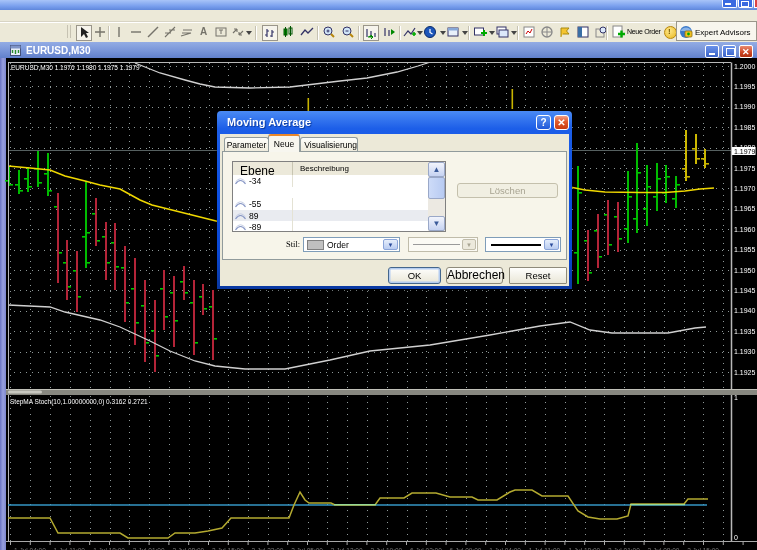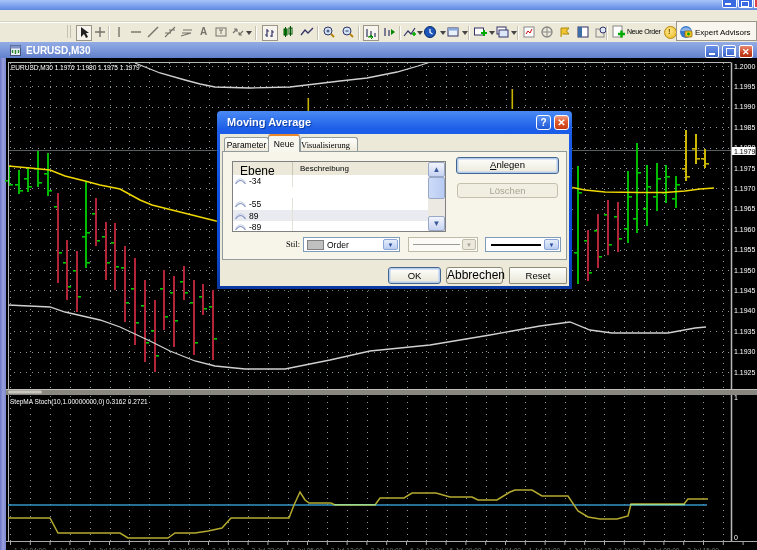--- a/index.html
+++ b/index.html
@@ -519,21 +519,21 @@
         <rect x="6" y="6" width="7" height="6" rx="1" fill="#f0c020" stroke="#907010" stroke-width="0.8"></rect>
         <circle cx="9.5" cy="9" r="1.4" fill="#0a0"></circle>
       </svg></div>
 <div style="position:absolute;left:695px;top:28px;font-size:8px;color:#000;font-family:Liberation Sans;white-space:nowrap">Expert Advisors</div>
 <div style="position:absolute;left:217px;top:111px;width:355px;height:178px;border-radius:4px 4px 0 0;background:linear-gradient(180deg,#4a8af4 0%,#1c5ee8 10%,#0d50e2 45%,#0a48d4 80%,#0a38a0 100%);box-shadow:0 1px 3px rgba(0,0,0,0.6)">
 <div style="position:absolute;left:10px;top:5px;font:bold 11px Liberation Sans;color:#fff;text-shadow:1px 1px 1px #0838a0">Moving Average</div>
 <div style="position:absolute;left:319px;top:4px;width:15px;height:15px;border:1px solid #fff;border-radius:3px;background:linear-gradient(180deg,#5a92f2,#2058d8);box-sizing:border-box;color:#fff;font:bold 10px Liberation Sans;text-align:center;line-height:13px">?</div>
 <div style="position:absolute;left:337px;top:4px;width:15px;height:15px;border:1px solid #fff;border-radius:3px;background:linear-gradient(180deg,#f0a088,#e25d30 40%,#c83a10);box-sizing:border-box;color:#fff;font:bold 10px Liberation Sans;text-align:center;line-height:13px">✕</div>
 <div style="position:absolute;left:3px;top:23px;width:349px;height:152px;background:#ece9d8">
 <div style="position:absolute;font-size:8.5px;font-family:Liberation Sans;color:#000;text-align:center;border:1px solid #919b9c;border-bottom:none;border-radius:3px 3px 0 0;background:linear-gradient(180deg,#fefefb,#eeebdc);box-sizing:border-box;left:4px;top:3px;width:45px;height:14px;line-height:14px">Parameter</div>
-<div style="position:absolute;font-size:8.5px;font-family:Liberation Serif, serif;color:#000;text-align:left;border:1px solid #919b9c;border-bottom:none;border-radius:3px 3px 0 0;background:linear-gradient(180deg,#fefefb,#eeebdc);box-sizing:border-box;left:80px;top:3px;width:58px;height:14px;line-height:14px">Visualisierung</div>
+<div style="position:absolute;font-size:8.5px;font-family:Liberation Sans, sans-serif;color:#000;text-align:right;border:1px solid #919b9c;border-bottom:none;border-radius:3px 3px 0 0;background:linear-gradient(180deg,#fefefb,#eeebdc);box-sizing:border-box;left:80px;top:3px;width:58px;height:14px;line-height:14px">Visualisierung</div>
 <div style="position:absolute;font-size:8.5px;font-family:Liberation Sans;color:#000;text-align:center;border:1px solid #919b9c;border-bottom:none;border-radius:3px 3px 0 0;background:linear-gradient(180deg,#fefefb,#eeebdc);box-sizing:border-box;left:48px;top:0px;width:32px;height:18px;line-height:16px;background:#f7f6ef;border-top:2px solid #e8872c;z-index:3">Neue</div>
 <div style="position:absolute;left:2px;top:17px;width:345px;height:109px;background:#f7f5ea;border:1px solid #919b9c;box-sizing:border-box;z-index:1">
 <div style="position:absolute;left:9px;top:9px;width:214px;height:71px;background:#fff;border:1px solid #808080;box-sizing:border-box">
 <div style="position:absolute;left:0;top:0;width:195px;height:13px;background:#ece9da;border-bottom:1px solid #c8c5b2">
               <span style="position:absolute;left:7px;top:2px;font-size:12px;font-family:Liberation Sans">Ebene</span>
               <span style="position:absolute;left:67px;top:2px;font-size:8px;font-family:Liberation Sans">Beschreibung</span>
               <span style="position:absolute;left:59px;top:0;width:1px;height:13px;background:#c8c5b2"></span>
             </div>
 <div style="position:absolute;left:0;top:13px;width:195px;height:11.6px;background:#fff">
               <svg width="11" height="7" viewBox="0 0 11 7" style="position:absolute;left:2px;top:3px">
@@ -566,21 +566,20 @@
               </svg>
               <span style="position:absolute;left:16px;top:1px;font-size:8.5px;font-family:Liberation Sans">-89</span>
               <span style="position:absolute;left:59px;top:0;width:1px;height:10px;background:#e4e2d4"></span>
             </div>
 <div style="position:absolute;right:0;top:0;width:17px;height:69px;background:#ece9e2">
               <div style="position:absolute;left:0;top:0;width:17px;height:15px;background:linear-gradient(180deg,#f2f4fc,#c6d3f2);border:1px solid #9aa8c8;border-radius:2px;box-sizing:border-box;text-align:center;font:bold 8px Liberation Sans;line-height:13px;color:#3a5a9a">▲</div>
               <div style="position:absolute;left:0;top:15px;width:17px;height:22px;background:linear-gradient(90deg,#cddbf8,#b8cbf2);border:1px solid #9aa8c8;border-radius:2px;box-sizing:border-box"></div>
               <div style="position:absolute;left:0;bottom:0;width:17px;height:15px;background:linear-gradient(180deg,#f2f4fc,#c6d3f2);border:1px solid #9aa8c8;border-radius:2px;box-sizing:border-box;text-align:center;font:bold 8px Liberation Sans;line-height:13px;color:#3a5a9a">▼</div>
             </div>
 </div>
-<div style="position:absolute;left:233px;top:5px;width:103px;height:17px;border:1px solid #44668c;border-radius:3px;background:linear-gradient(180deg,#fefefc,#ece9da);box-shadow:inset 0 0 0 1.5px #b4ccf0;box-sizing:border-box;text-align:center;font-size:9.5px;font-family:Liberation Sans;line-height:14px"><u>A</u>nlegen</div>
 <div style="position:absolute;left:234px;top:31px;width:101px;height:15px;border:1px solid #c4c0ac;border-radius:3px;background:#f1efe2;box-sizing:border-box;text-align:center;font-size:9.5px;font-family:Liberation Sans;color:#a8a492;line-height:13px">Löschen</div>
 <div style="position:absolute;left:63px;top:87px;font-size:8.5px;font-family:Liberation Serif, serif">Stil:</div>
 <div style="position:absolute;left:80px;top:85px;width:97px;height:15px;border:1px solid #7f9db9;background:#fff;box-sizing:border-box">
             <div style="position:absolute;left:3px;top:2px;width:15px;height:8px;background:#c0c0c0;border:1px solid #808080"></div>
             <div style="position:absolute;left:23px;top:2px;font-size:8.5px;font-family:Liberation Sans">Order</div>
             <div style="position:absolute;right:1px;top:1px;width:15px;height:11px;background:linear-gradient(180deg,#e6eefb,#b8cbf0);border:1px solid #8aa4d8;border-radius:2px;box-sizing:border-box;text-align:center;font:bold 6px Liberation Sans;color:#2a4a9a;line-height:10px">▼</div>
           </div>
 <div style="position:absolute;left:185px;top:85px;width:70px;height:15px;border:1px solid #c0bcaa;background:#fbfaf4;box-sizing:border-box">
             <div style="position:absolute;left:4px;top:6px;width:47px;height:1px;background:#9a9a9a"></div>
             <div style="position:absolute;right:1px;top:1px;width:14px;height:11px;background:#ece9dc;border:1px solid #c0bcaa;border-radius:2px;box-sizing:border-box;text-align:center;font:bold 6px Liberation Sans;color:#a8a492;line-height:10px">▼</div>

